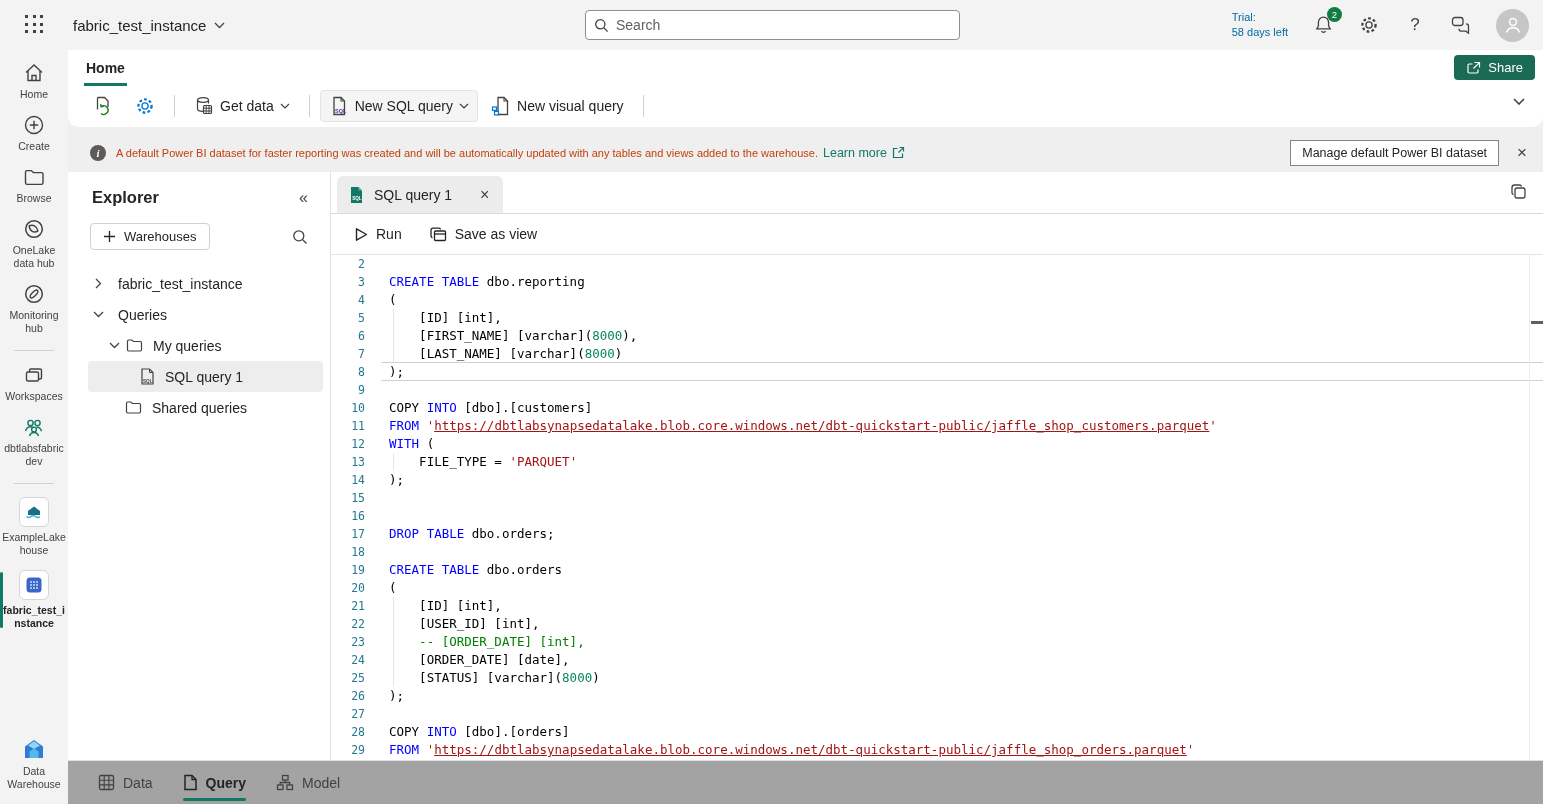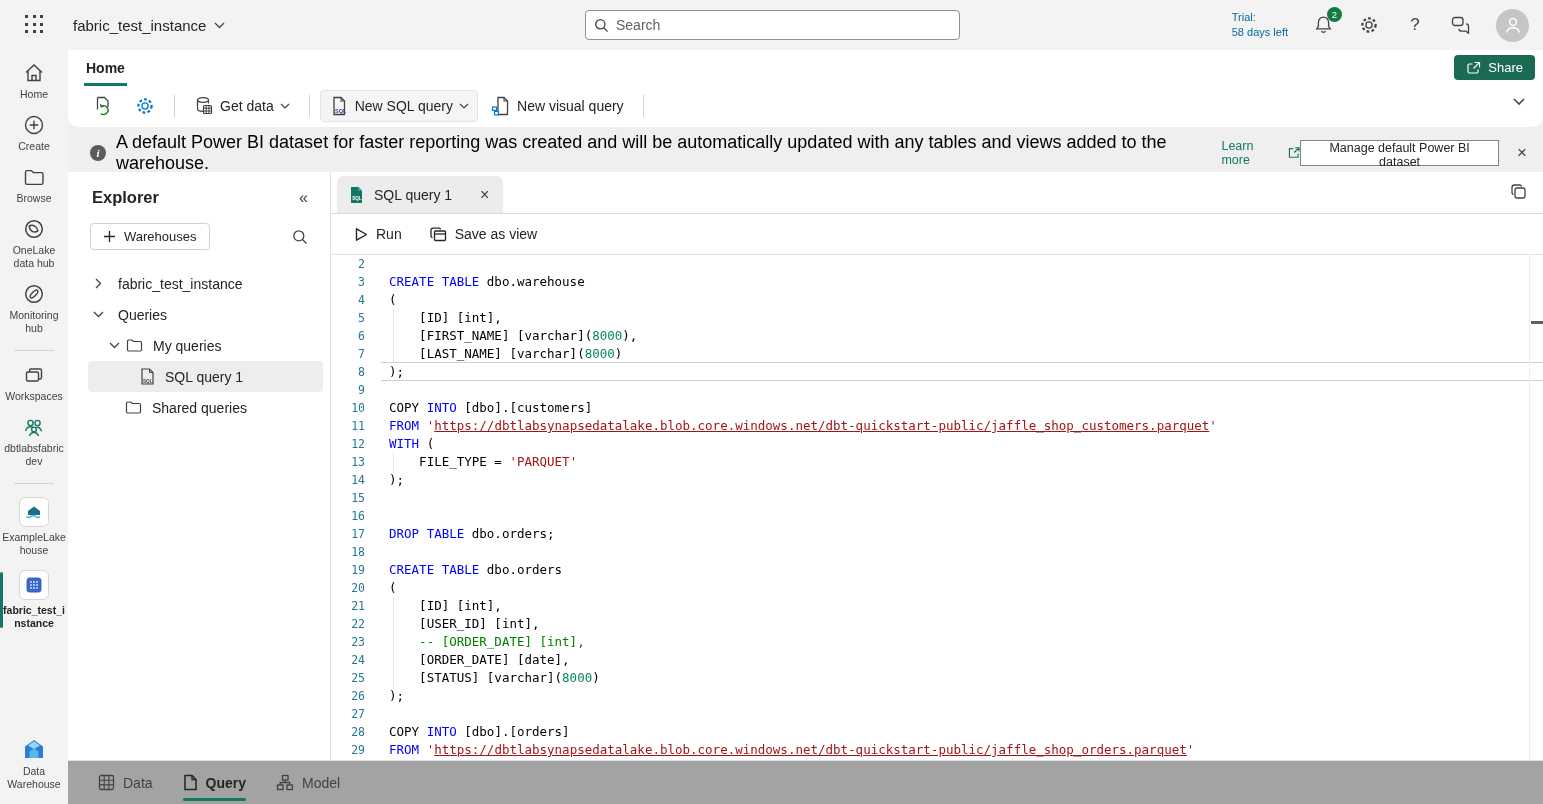--- a/index.html
+++ b/index.html
@@ -32,21 +32,21 @@
   .ribbon-row { position:absolute; left:16px; right:16px; top:37px; height:38px; display:flex; align-items:center; gap:4px; }
   .rb-btn { display:flex; align-items:center; gap:6px; padding:5px 8px; border-radius:4px; cursor:pointer; font-size:14px; color:#242424; border:1px solid transparent; }
   .rb-btn.hl { background:#f5f5f5; border:1px solid #e3e3e3; }
   .rb-sep { width:1px; height:22px; background:#d1d1d1; margin:0 6px; }
   .chev { color:#424242; }
   .ribbon-collapse { position:absolute; right:18px; top:48px; cursor:pointer; }
 
   
   #banner { position:absolute; left:68px; top:133px; width:1475px; height:39px; display:flex; align-items:center; padding-left:22px; }
   .info-ic { width:16px; height:16px; border-radius:50%; background:#5d5a58; color:#fff; font-size:11px; font-weight:bold; font-family:"Liberation Serif",serif; font-style:italic; display:flex; align-items:center; justify-content:center; flex:none; }
-  .banner-msg { margin-left:10px; font-size:18px; color:#000000; }
+  .banner-msg { margin-left:10px; font-size:11px; color:#c2410c; }
   .banner-link { color:#117865; margin-left:5px; font-size:12.5px; text-decoration:none; cursor:pointer; }
   .banner-right { margin-left:auto; display:flex; align-items:center; gap:18px; padding-right:16px; }
   .manage-btn { background:#fff; border:1px solid #868380; border-radius:0; height:26px; padding:0 11px; font-size:12.5px; color:#242424; cursor:pointer; font-family:"Liberation Sans",sans-serif; }
   .x-btn { font-size:17px; color:#424242; cursor:pointer; line-height:1; }
 
   
   #rail { position:absolute; left:0; top:50px; width:68px; height:754px; background:#f3f3f3; display:flex; flex-direction:column; align-items:center; padding-top:12px; }
   .rail-item { position:relative; width:68px; display:flex; flex-direction:column; align-items:center; gap:4px; margin-bottom:13px; cursor:pointer; }
   .rail-item .lbl { font-size:10.5px; line-height:13px; color:#424242; text-align:center; width:64px; }
   .rail-item .lbl.brk { word-break:break-all; }
@@ -443,21 +443,21 @@
             <rect x="4.5" y="4" width="11" height="9.5" rx="1" fill="none" stroke="#242424" stroke-width="1.3"></rect>
             <path d="M4.5 7h11" stroke="#242424" stroke-width="1.3"></path>
             <path d="M2.5 10.5A1.5 1.5 0 0 1 1 9V3a1.8 1.8 0 0 1 1.8-1.8H9A1.5 1.5 0 0 1 10.5 2.5" fill="none" stroke="#242424" stroke-width="1.3"></path>
           </svg>
         <span>Save as view</span>
       </div>
     </div>
     <div id="code-area">
       <div>
           <div class="cl"><span class="ln">2</span><span class="ct"></span></div>
-          <div class="cl"><span class="ln">3</span><span class="ct"><span class="tk-kw">CREATE TABLE</span><span class="tk-pl"> dbo.warehouse</span></span></div>
+          <div class="cl"><span class="ln">3</span><span class="ct"><span class="tk-kw">CREATE TABLE</span><span class="tk-pl"> dbo.reporting</span></span></div>
           <div class="cl"><span class="ln">4</span><span class="ct"><span class="tk-pl">(</span></span></div>
           <div class="cl guide"><span class="ln">5</span><span class="ct"><span class="tk-pl">    [ID] [int],</span></span></div>
           <div class="cl guide"><span class="ln">6</span><span class="ct"><span class="tk-pl">    [FIRST_NAME] [varchar](</span><span class="tk-num">8000</span><span class="tk-pl">),</span></span></div>
           <div class="cl guide"><span class="ln">7</span><span class="ct"><span class="tk-pl">    [LAST_NAME] [varchar](</span><span class="tk-num">8000</span><span class="tk-pl">)</span></span></div>
           <div class="cl cur"><span class="ln">8</span><span class="ct"><span class="tk-pl">);</span></span></div>
           <div class="cl"><span class="ln">9</span><span class="ct"></span></div>
           <div class="cl"><span class="ln">10</span><span class="ct"><span class="tk-pl">COPY </span><span class="tk-kw">INTO</span><span class="tk-pl"> [dbo].[customers]</span></span></div>
           <div class="cl"><span class="ln">11</span><span class="ct"><span class="tk-kw">FROM</span><span class="tk-pl"> </span><span class="tk-str">'</span><span class="tk-link">https://dbtlabsynapsedatalake.blob.core.windows.net/dbt-quickstart-public/jaffle_shop_customers.parquet</span><span class="tk-str">'</span></span></div>
           <div class="cl"><span class="ln">12</span><span class="ct"><span class="tk-kw">WITH</span><span class="tk-pl"> (</span></span></div>
           <div class="cl guide"><span class="ln">13</span><span class="ct"><span class="tk-pl">    FILE_TYPE = </span><span class="tk-str">'PARQUET'</span></span></div>

